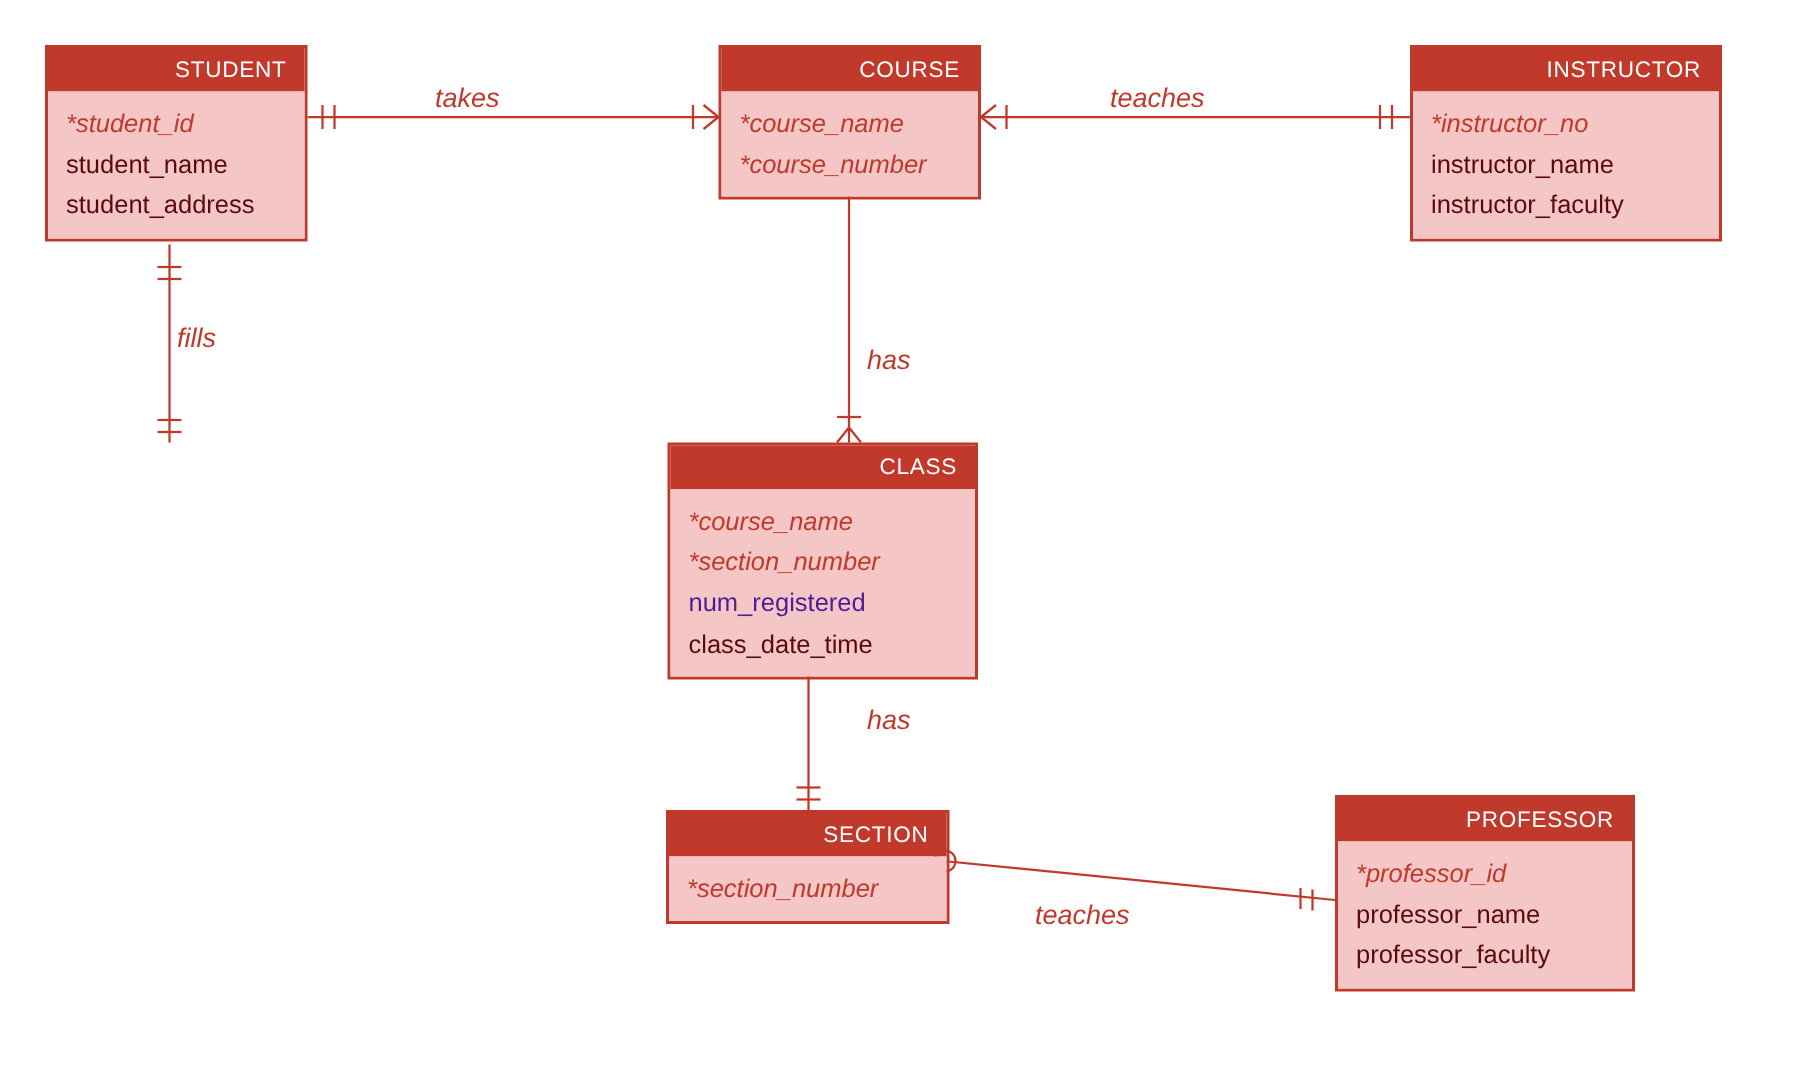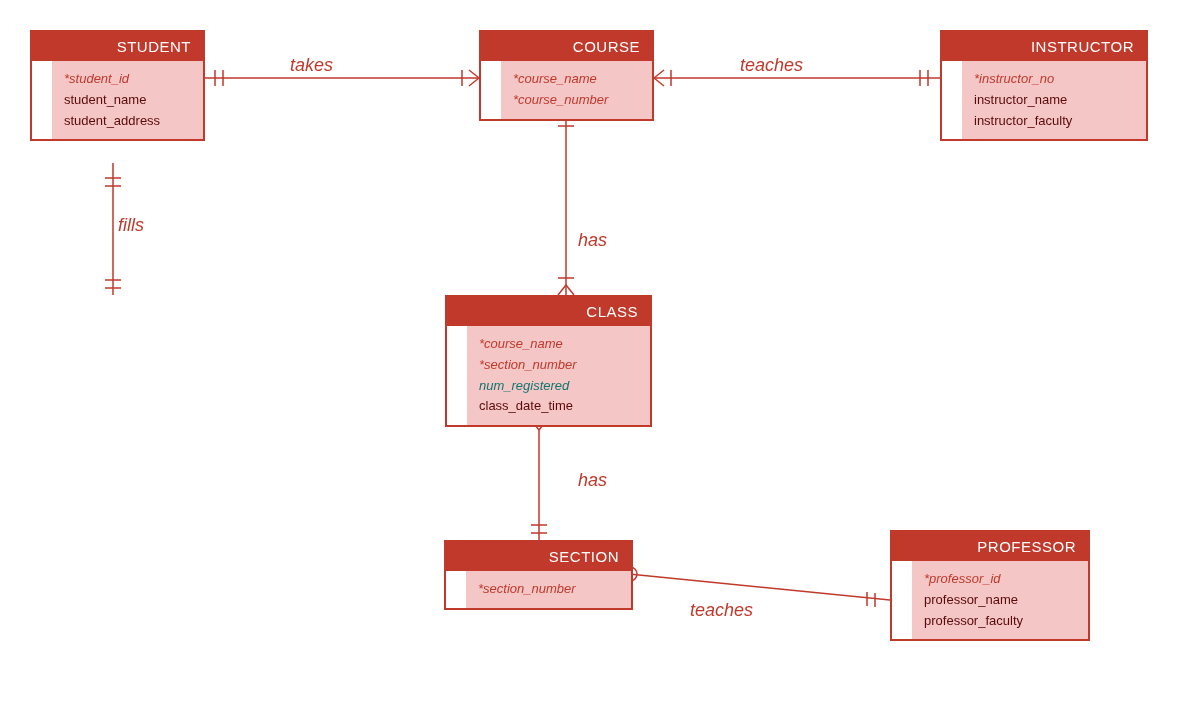--- a/index.html
+++ b/index.html
@@ -25,32 +25,30 @@
       color: #ffffff;
       font-weight: normal;
       text-align: right;
       padding: 6px 12px;
       font-size: 15px;
       letter-spacing: 0.5px;
     }
     .entity-body {
       background: #f5c6c6;
       padding: 8px 12px;
-      font-size: 13px;
+      font-size: 17px;
       color: #5a0a0a;
       line-height: 1.6;
-      margin-left: 20px;
     }
     .entity-body .pk {
       color: #c0392b;
       font-style: italic;
     }
     .entity-body .fk-highlight {
-      color: #0f766e;
-      font-style: italic;
+      color: #4c1d95;
     }
     svg.connections {
       position: absolute;
       top: 0;
       left: 0;
       width: 1201px;
       height: 724px;
       pointer-events: none;
     }
     .rel-label {

